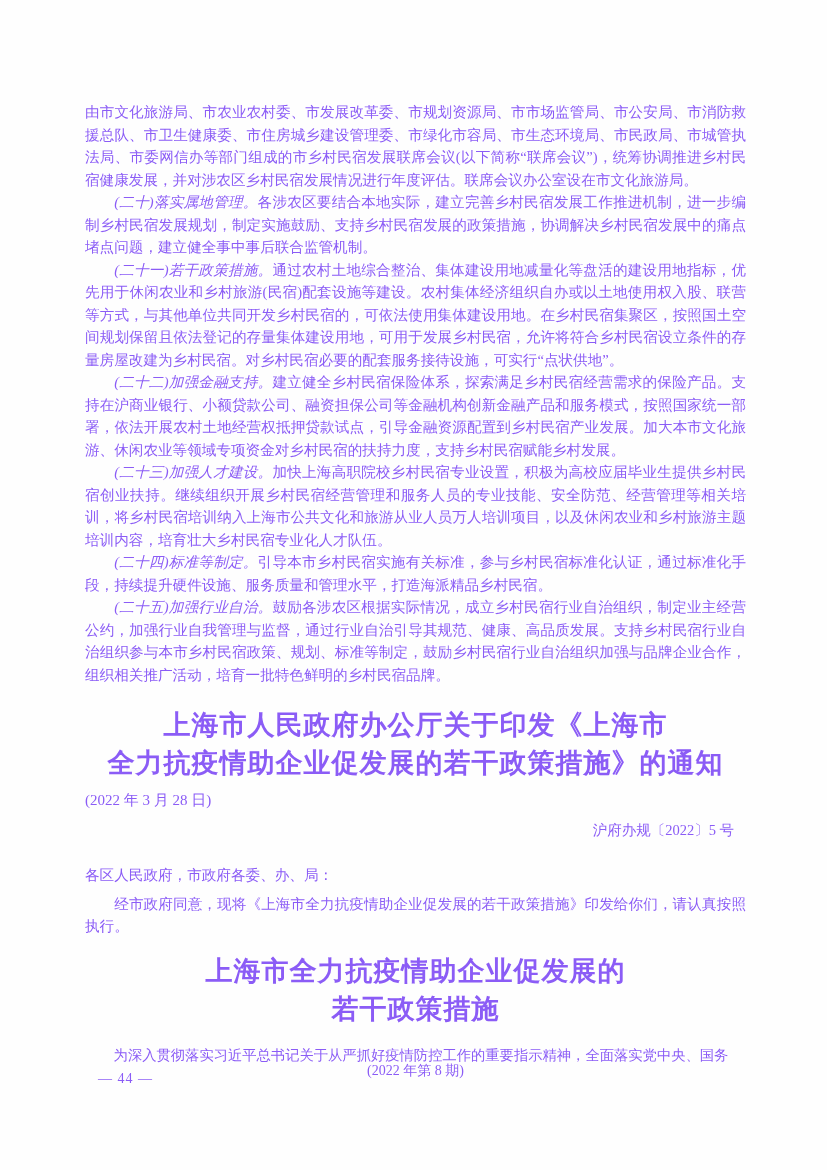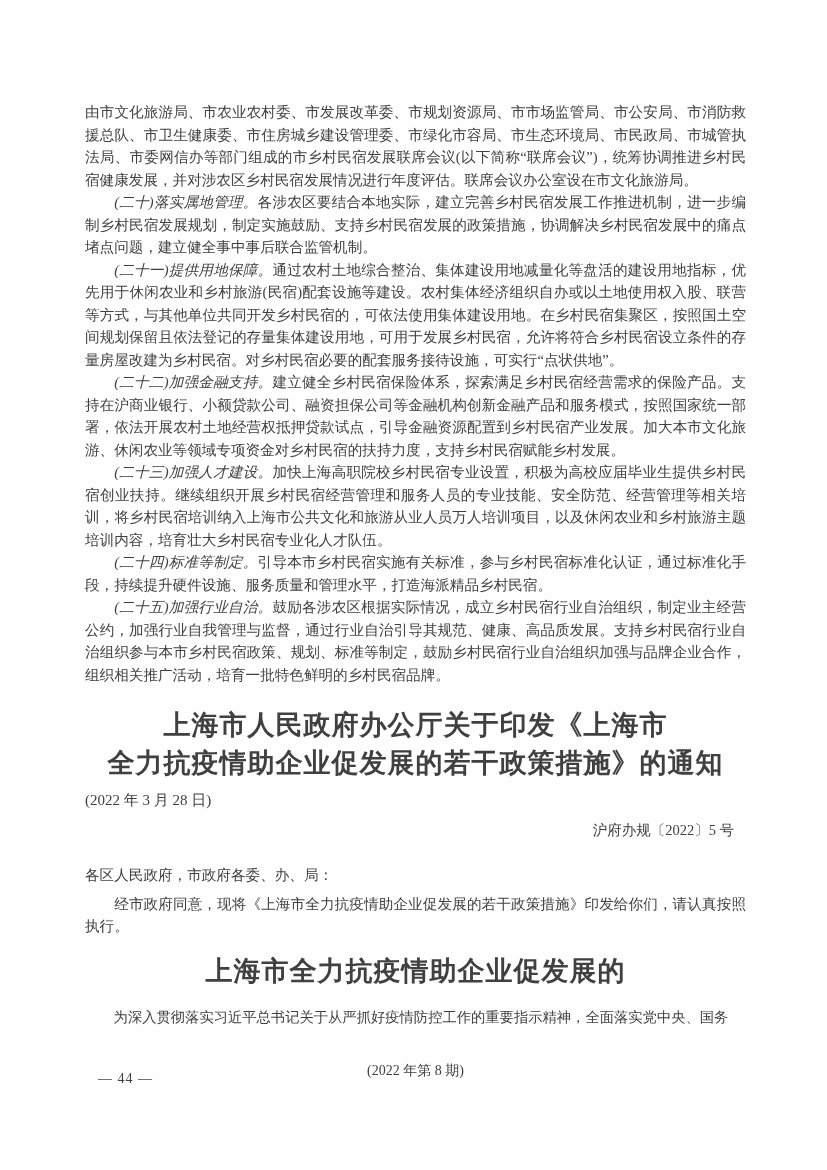--- a/index.html
+++ b/index.html
@@ -4,21 +4,21 @@
 <style>
   * { margin: 0; padding: 0; box-sizing: border-box; }
   html, body { background: #ffffff; }
   body { font-family: "Liberation Serif", serif; }
   .page {
     position: relative;
     width: 827px;
     height: 1170px;
     margin: 0 auto;
     background: #fefefe;
-    color: #404040;
+    color: #8b5cf6;
     overflow: hidden;
   }
   .content {
     position: absolute;
     left: 85px;
     top: 0;
     width: 661px;
     padding-top: 101px;
   }
   .para {
@@ -79,21 +79,21 @@
 </head>
 <body>
 
 <div class="page">
   <div class="content">
 
     <p class="para noindent"><span class="lead"></span><span>由市文化旅游局、市农业农村委、市发展改革委、市规划资源局、市市场监管局、市公安局、市消防救援总队、市卫生健康委、市住房城乡建设管理委、市绿化市容局、市生态环境局、市民政局、市城管执法局、市委网信办等部门组成的市乡村民宿发展联席会议(以下简称“联席会议”)，统筹协调推进乡村民宿健康发展，并对涉农区乡村民宿发展情况进行年度评估。联席会议办公室设在市文化旅游局。</span></p>
 
     <p class="para"><span class="lead">(二十)落实属地管理。</span><span>各涉农区要结合本地实际，建立完善乡村民宿发展工作推进机制，进一步编制乡村民宿发展规划，制定实施鼓励、支持乡村民宿发展的政策措施，协调解决乡村民宿发展中的痛点堵点问题，建立健全事中事后联合监管机制。</span></p>
 
-    <p class="para"><span class="lead">(二十一)提供用地保障。</span><span>通过农村土地综合整治、集体建设用地减量化等盘活的建设用地指标，优先用于休闲农业和乡村旅游(民宿)配套设施等建设。农村集体经济组织自办或以土地使用权入股、联营等方式，与其他单位共同开发乡村民宿的，可依法使用集体建设用地。在乡村民宿集聚区，按照国土空间规划保留且依法登记的存量集体建设用地，可用于发展乡村民宿，允许将符合乡村民宿设立条件的存量房屋改建为乡村民宿。对乡村民宿必要的配套服务接待设施，可实行“点状供地”。</span></p>
+    <p class="para"><span class="lead">(二十一)若干政策措施。</span><span>通过农村土地综合整治、集体建设用地减量化等盘活的建设用地指标，优先用于休闲农业和乡村旅游(民宿)配套设施等建设。农村集体经济组织自办或以土地使用权入股、联营等方式，与其他单位共同开发乡村民宿的，可依法使用集体建设用地。在乡村民宿集聚区，按照国土空间规划保留且依法登记的存量集体建设用地，可用于发展乡村民宿，允许将符合乡村民宿设立条件的存量房屋改建为乡村民宿。对乡村民宿必要的配套服务接待设施，可实行“点状供地”。</span></p>
 
     <p class="para"><span class="lead">(二十二)加强金融支持。</span><span>建立健全乡村民宿保险体系，探索满足乡村民宿经营需求的保险产品。支持在沪商业银行、小额贷款公司、融资担保公司等金融机构创新金融产品和服务模式，按照国家统一部署，依法开展农村土地经营权抵押贷款试点，引导金融资源配置到乡村民宿产业发展。加大本市文化旅游、休闲农业等领域专项资金对乡村民宿的扶持力度，支持乡村民宿赋能乡村发展。</span></p>
 
     <p class="para"><span class="lead">(二十三)加强人才建设。</span><span>加快上海高职院校乡村民宿专业设置，积极为高校应届毕业生提供乡村民宿创业扶持。继续组织开展乡村民宿经营管理和服务人员的专业技能、安全防范、经营管理等相关培训，将乡村民宿培训纳入上海市公共文化和旅游从业人员万人培训项目，以及休闲农业和乡村旅游主题培训内容，培育壮大乡村民宿专业化人才队伍。</span></p>
 
     <p class="para"><span class="lead">(二十四)标准等制定。</span><span>引导本市乡村民宿实施有关标准，参与乡村民宿标准化认证，通过标准化手段，持续提升硬件设施、服务质量和管理水平，打造海派精品乡村民宿。</span></p>
 
     <p class="para"><span class="lead">(二十五)加强行业自治。</span><span>鼓励各涉农区根据实际情况，成立乡村民宿行业自治组织，制定业主经营公约，加强行业自我管理与监督，通过行业自治引导其规范、健康、高品质发展。支持乡村民宿行业自治组织参与本市乡村民宿政策、规划、标准等制定，鼓励乡村民宿行业自治组织加强与品牌企业合作，组织相关推广活动，培育一批特色鲜明的乡村民宿品牌。</span></p>
 
     <h1 class="doc-title">
@@ -104,20 +104,21 @@
     <p class="doc-date">(2022 年 3 月 28 日)</p>
 
     <p class="doc-number">沪府办规〔2022〕5 号</p>
 
     <p class="salutation">各区人民政府，市政府各委、办、局：</p>
 
     <p class="para notice-body">经市政府同意，现将《上海市全力抗疫情助企业促发展的若干政策措施》印发给你们，请认真按照执行。</p>
 
     <h2 class="doc-title policy-title">
       <span class="tline">上海市全力抗疫情助企业促发展的</span>
+      <span class="tline">若干政策措施</span>
     </h2>
 
     <p class="para intro">为深入贯彻落实习近平总书记关于从严抓好疫情防控工作的重要指示精神，全面落实党中央、国务</p>
 
   </div>
 
   <div class="footer">
     <span class="page-number">—  44  —</span>
     <span class="issue-label">(2022 年第 8 期)</span>
   </div>

